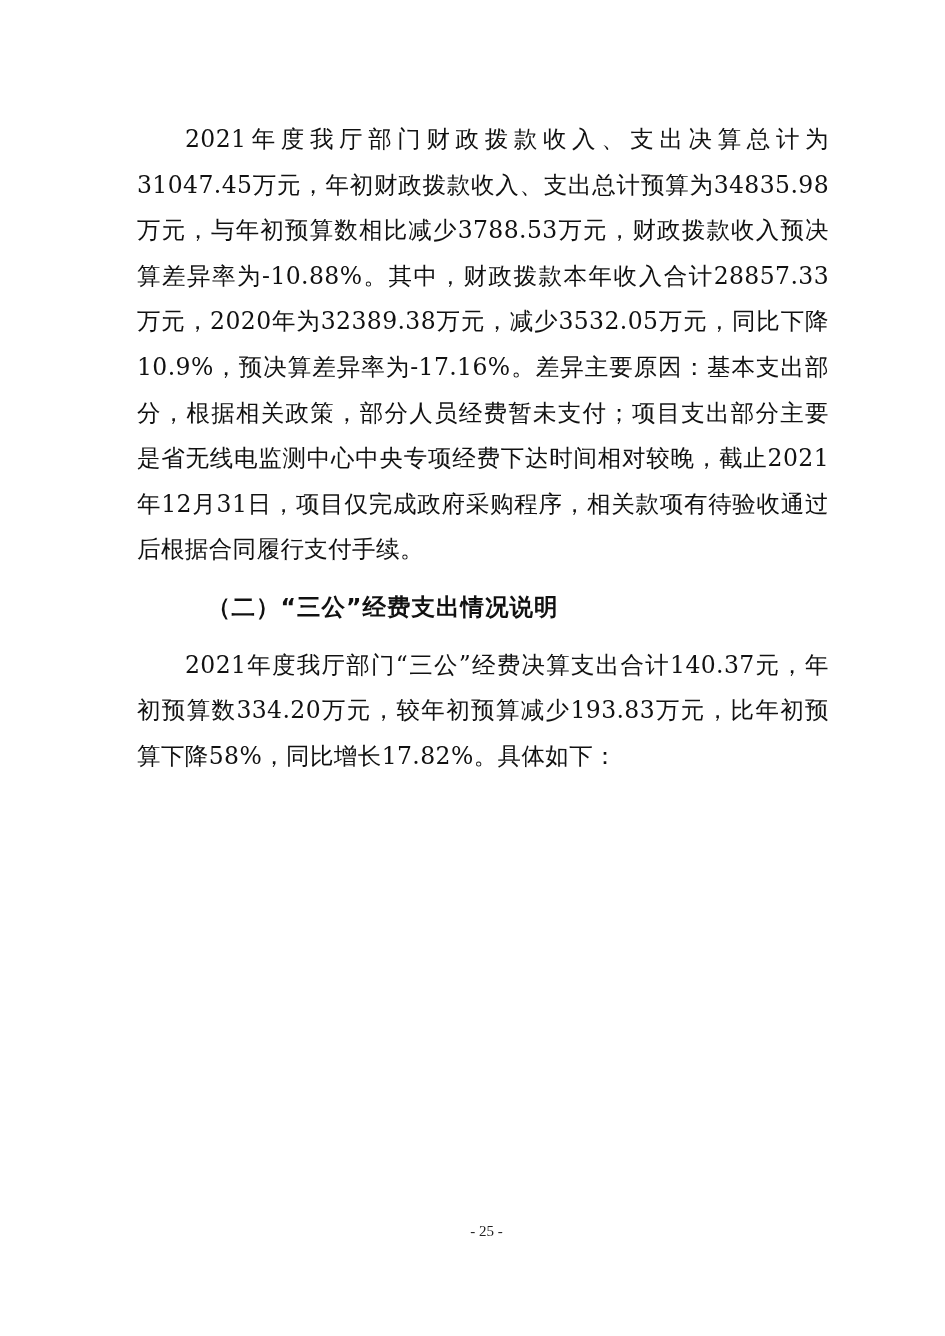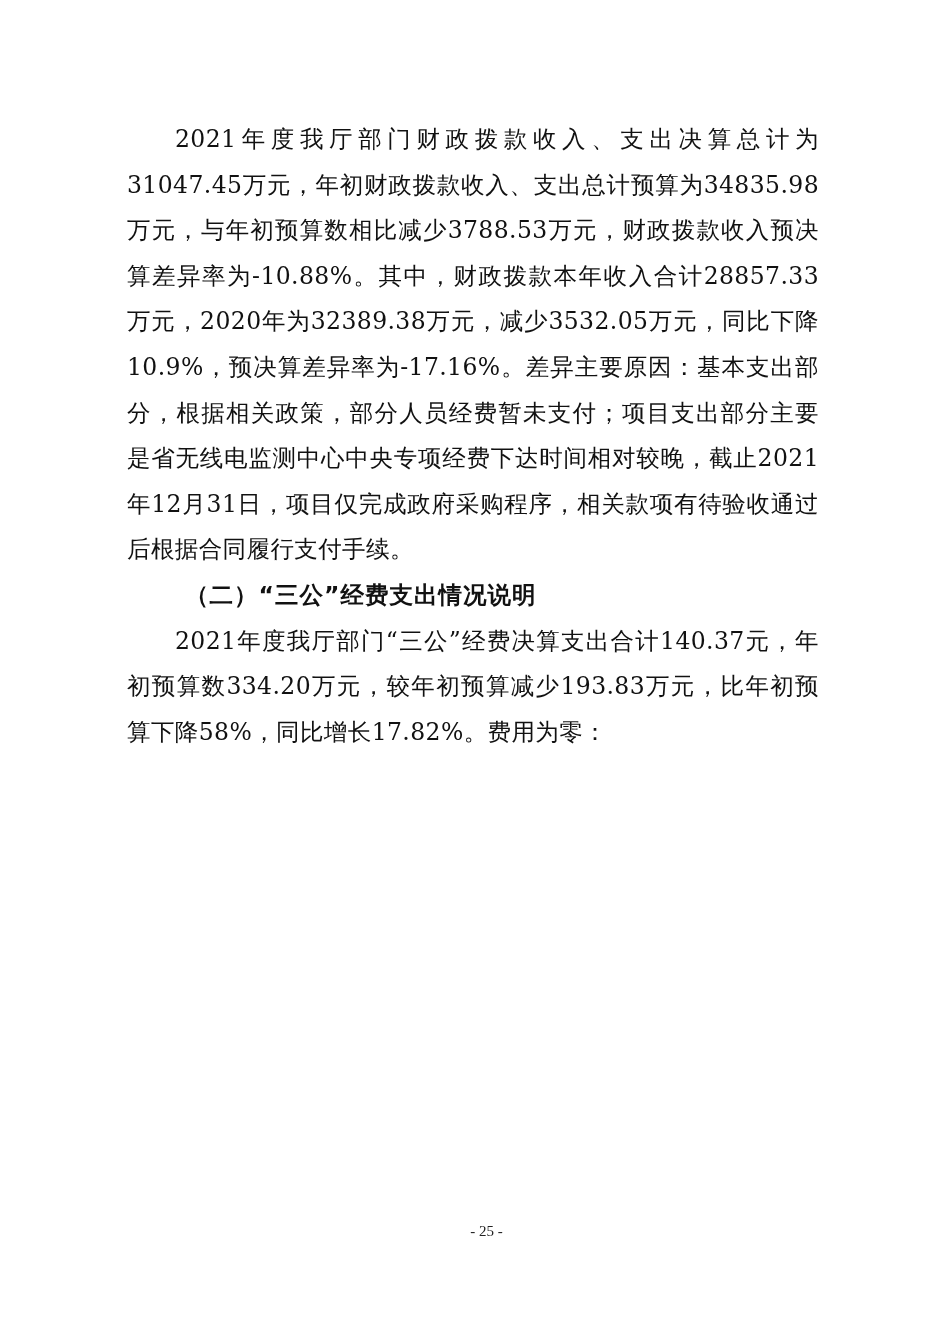--- a/index.html
+++ b/index.html
@@ -10,35 +10,35 @@
   body {
     width: 945px;
     height: 1336px;
     position: relative;
     overflow: hidden;
     font-family: "DejaVu Serif", "Liberation Serif", serif;
     color: #111111;
   }
   .page {
     position: absolute;
-    left: 127px;
+    left: 137px;
     top: 117px;
     width: 692px;
   }
   .para {
     margin: 0;
     font-size: 23.5px;
     line-height: 45.6px;
     text-indent: 48px;
     text-align: justify;
     text-justify: inter-character;
     letter-spacing: 0.4px;
   }
   .heading {
-    margin: 0;
+    margin: 12px;
     font-size: 23.5px;
     line-height: 45.6px;
     font-weight: bold;
     padding-left: 58px;
     letter-spacing: 1px;
     font-family: "DejaVu Sans", "Liberation Sans", sans-serif;
   }
   .page-number {
     position: absolute;
     left: 0;
@@ -50,16 +50,16 @@
     color: #222222;
     margin-left: 14px;
   }
 </style>
 </head>
 <body>
 
 <div class="page">
   <p class="para">2021年度我厅部门财政拨款收入、支出决算总计为31047.45万元，年初财政拨款收入、支出总计预算为34835.98万元，与年初预算数相比减少3788.53万元，财政拨款收入预决算差异率为-10.88%。其中，财政拨款本年收入合计28857.33万元，2020年为32389.38万元，减少3532.05万元，同比下降10.9%，预决算差异率为-17.16%。差异主要原因：基本支出部分，根据相关政策，部分人员经费暂未支付；项目支出部分主要是省无线电监测中心中央专项经费下达时间相对较晚，截止2021年12月31日，项目仅完成政府采购程序，相关款项有待验收通过后根据合同履行支付手续。</p>
   <p class="heading">（二）“三公”经费支出情况说明</p>
-  <p class="para">2021年度我厅部门“三公”经费决算支出合计140.37元，年初预算数334.20万元，较年初预算减少193.83万元，比年初预算下降58%，同比增长17.82%。费用为零：</p>
+  <p class="para">2021年度我厅部门“三公”经费决算支出合计140.37元，年初预算数334.20万元，较年初预算减少193.83万元，比年初预算下降58%，同比增长17.82%。具体如下：</p>
 </div>
 
 <div class="page-number">- 25 -</div>
 
 </body></html>

